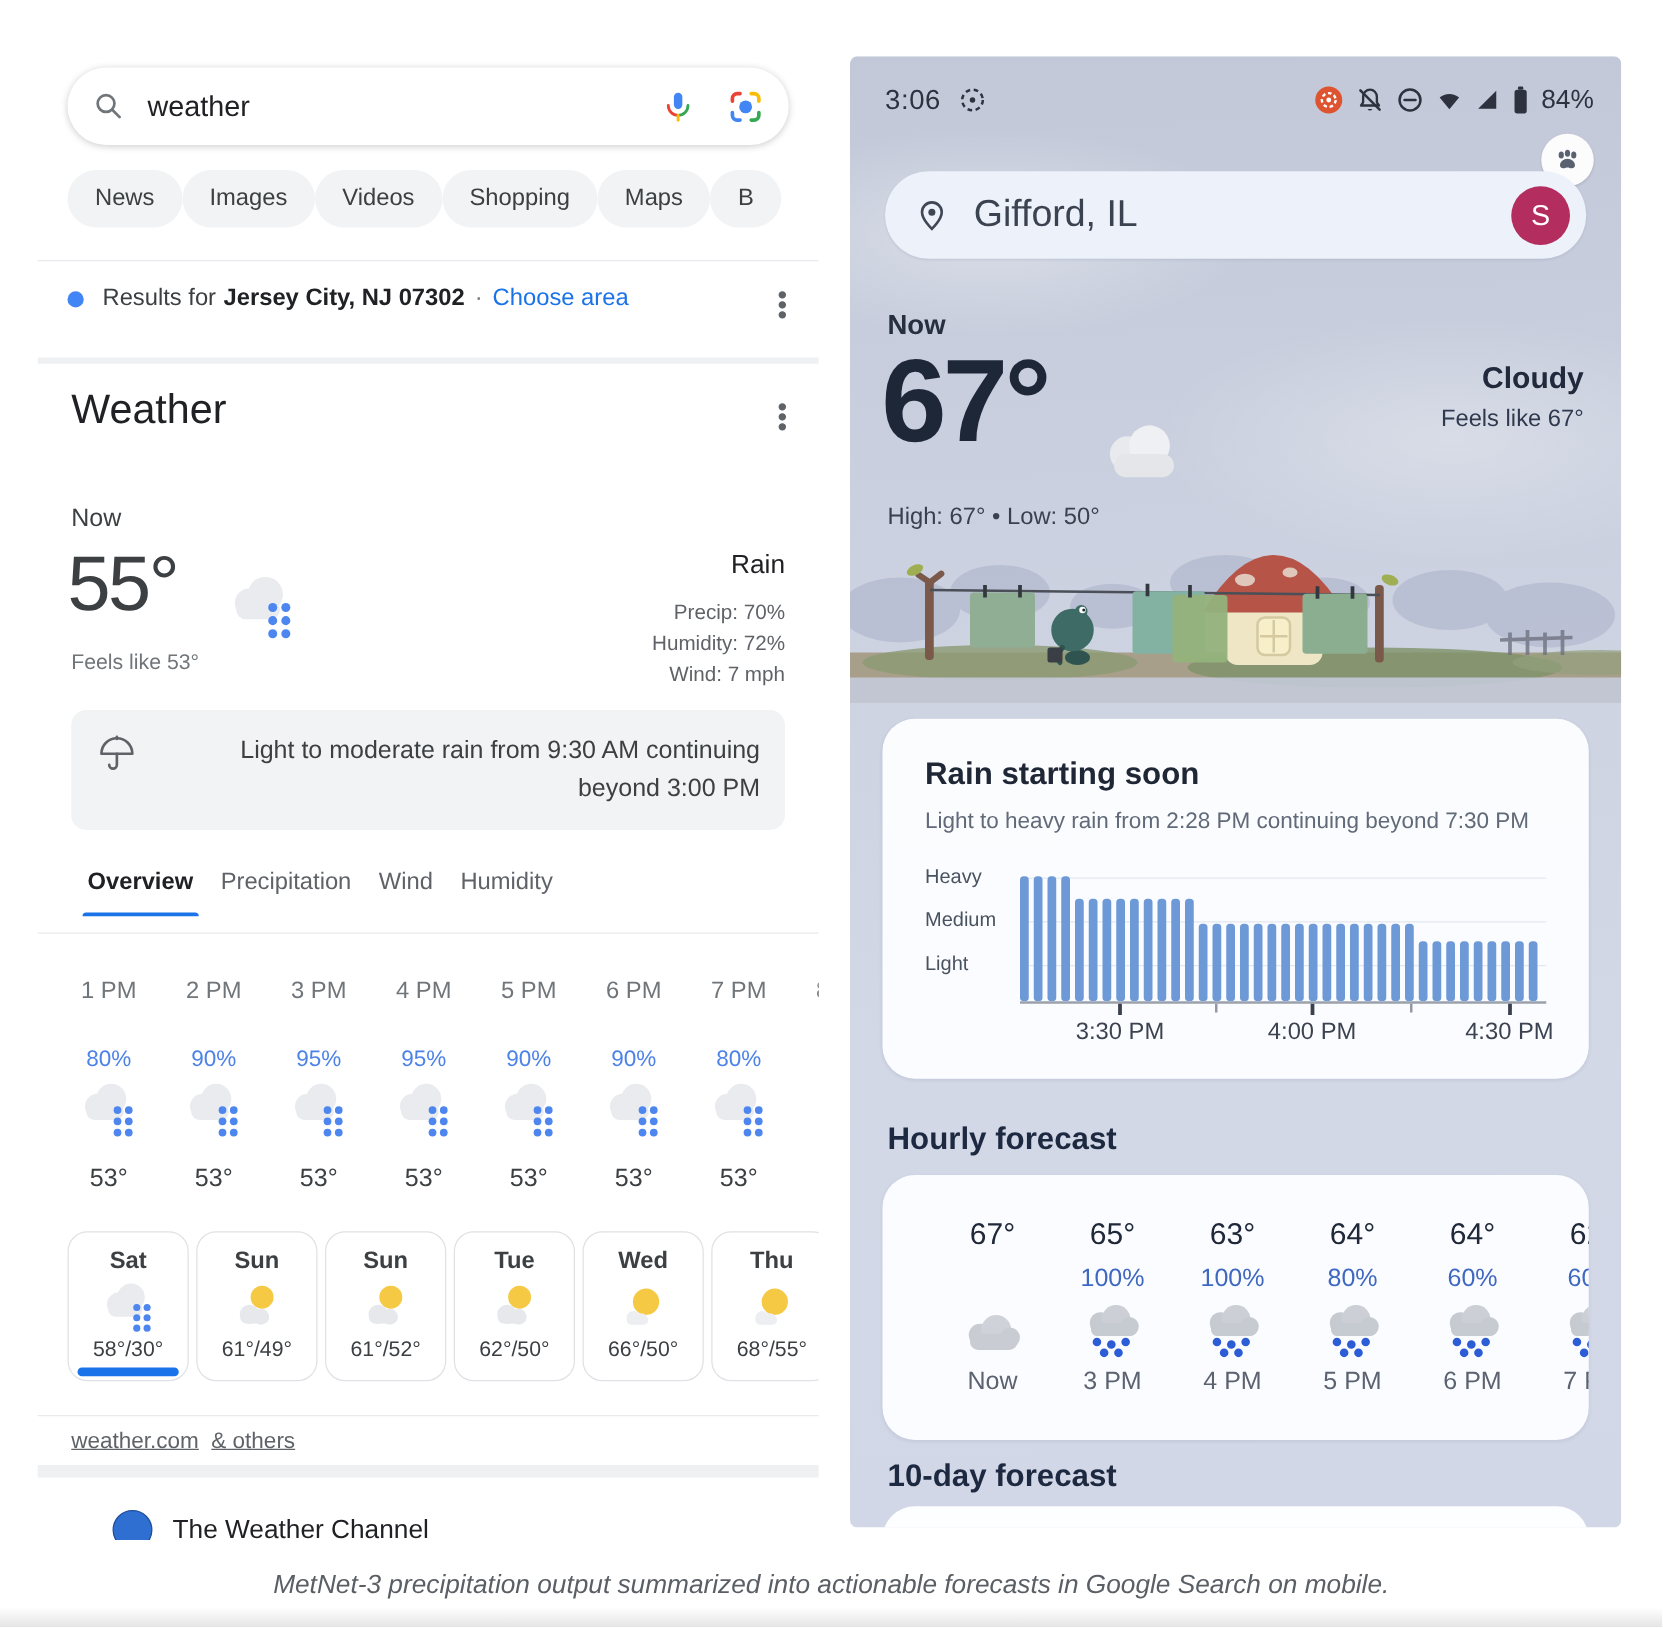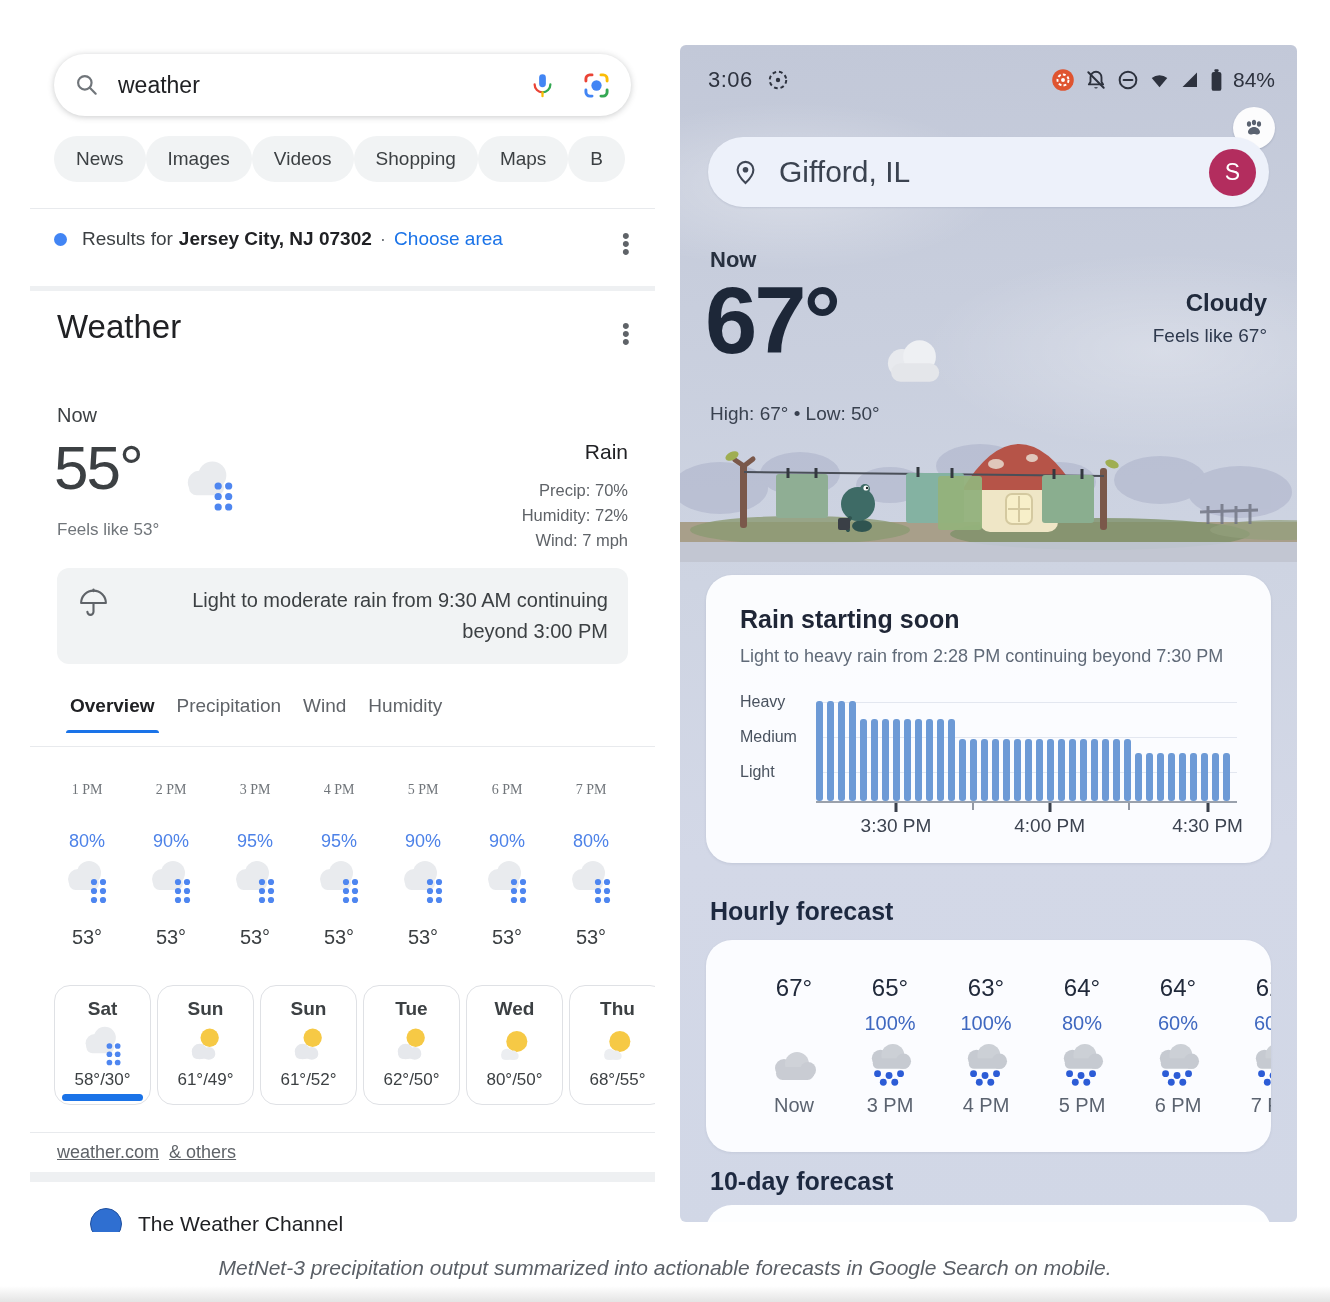--- a/index.html
+++ b/index.html
@@ -34,21 +34,21 @@
   .l-cond-line{font-size:16.5px;color:#5f6368;line-height:25px;}
   .l-alert{position:absolute;left:27px;top:528px;width:571px;box-sizing:border-box;background:#f1f3f4;border-radius:12px;
            padding:17px 20px;display:flex;gap:18px;align-items:flex-start;}
   .l-alert-text{font-size:20px;color:#3c4043;line-height:31px;max-width:480px;text-align:right;}
   .tabs{position:absolute;left:40px;top:655px;display:flex;gap:22px;}
   .tab{font-size:19px;color:#5f6368;padding-bottom:16px;position:relative;}
   .tab.active{color:#202124;font-weight:bold;}
   .tab.active::after{content:"";position:absolute;left:-4px;right:-4px;bottom:0;height:3px;background:#1a73e8;border-radius:3px 3px 0 0;}
   .hour-row{position:absolute;left:15px;top:742px;display:flex;}
   .h-col{width:84px;text-align:center;flex:none;}
-  .h-time{font-size:14px;color:#70757a;font-family:Liberation Serif, serif;}
+  .h-time{font-size:19px;color:#70757a;}
   .h-pct{font-size:18px;color:#4d82e8;margin-top:33px;}
   .h-icon{margin:6px auto 0;width:48px;height:48px;}
   .h-temp{font-size:20px;color:#3c4043;margin-top:20px;}
   .day-row{position:absolute;left:24px;top:945px;display:flex;gap:6px;}
   .day-card{width:97px;height:120px;flex:none;border:1px solid #dfe1e5;border-radius:16px;position:relative;
             box-sizing:border-box;text-align:center;background:#fff;}
   .day-name{font-size:19px;color:#3c4043;font-weight:bold;margin-top:12px;}
   .day-icon{margin:4px auto 0;width:44px;height:44px;}
   .day-temps{font-size:17px;color:#3c4043;margin-top:2px;}
   .day-card.active::after{content:"";position:absolute;left:7px;right:7px;bottom:3px;height:7px;border-radius:4px;background:#1a73e8;}
@@ -396,21 +396,21 @@
           <svg class="day-icon" viewBox="0 0 48 48">
             <use href="#s-suncloud"></use>
           </svg>
           <div class="day-temps">62°/50°</div>
         </div>
       <div class="day-card">
           <div class="day-name">Wed</div>
           <svg class="day-icon" viewBox="0 0 48 48">
             <use href="#s-mostlysunny"></use>
           </svg>
-          <div class="day-temps">80°/50°</div>
+          <div class="day-temps">66°/50°</div>
         </div>
       <div class="day-card">
           <div class="day-name">Thu</div>
           <svg class="day-icon" viewBox="0 0 48 48">
             <use href="#s-mostlysunny"></use>
           </svg>
           <div class="day-temps">68°/55°</div>
         </div>
     </div>
 

